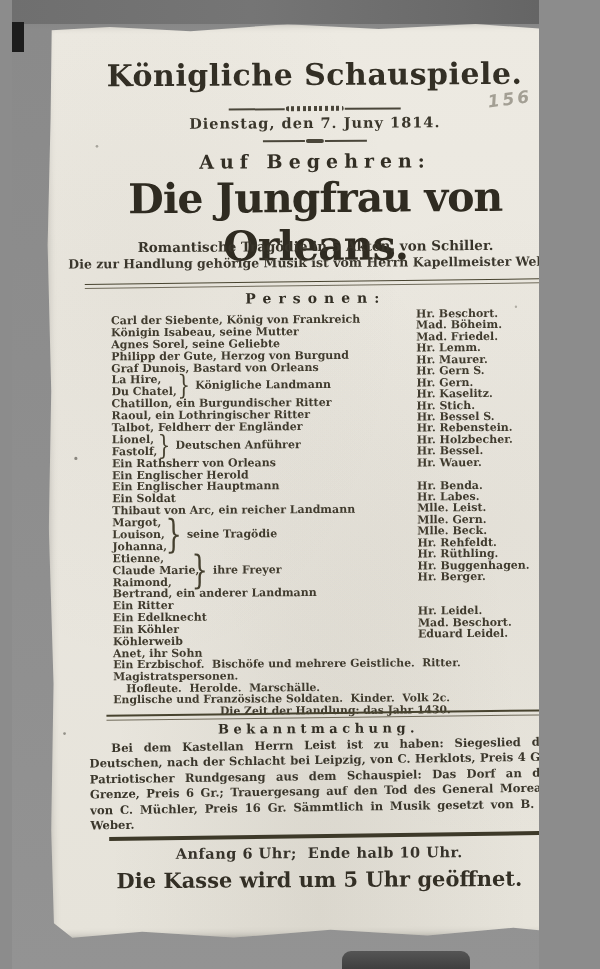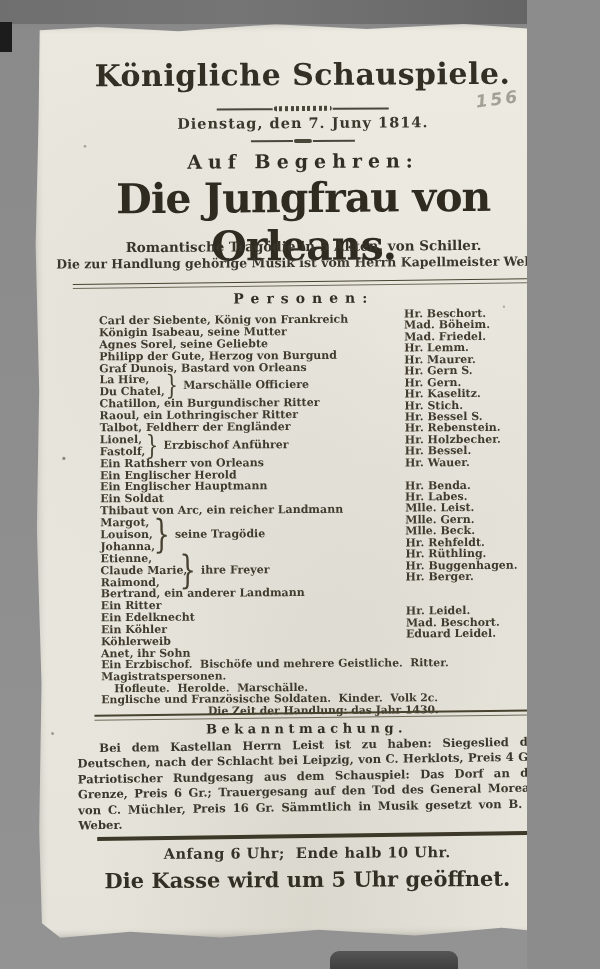--- a/index.html
+++ b/index.html
@@ -1,18 +1,18 @@
 <!DOCTYPE html>
 <html><head>
 <meta charset="utf-8">
 <style>
   html,body{margin:0;padding:0;background:#8c8c8c;}
   .stage{position:relative;width:527px;height:969px;background:
     linear-gradient(180deg,#7d7d7d 0px,#8a8a8a 30px,#8f8f8f 60%,#939393 100%);
-    overflow:hidden;font-family:"DejaVu Serif",serif;}
+    overflow:hidden;font-family:"DejaVu Serif",serif;margin-left:12px;}
   .top-band{position:absolute;left:0;top:0;width:600px;height:24px;
     background:linear-gradient(90deg,#6f6f6f,#757575 40%,#6a6a6a 75%,#606060);}
   .corner-black{position:absolute;left:0;top:22px;width:12px;height:30px;background:#1c1c1c;}
   .bottom-tab{position:absolute;left:330px;top:951px;width:128px;height:18px;
     background:linear-gradient(180deg,#555,#3f3f3f);border-radius:9px 9px 0 0;}
   .paper{position:absolute;left:36px;top:24px;width:538px;height:914px;
     background:
       radial-gradient(ellipse at 18% 28%, rgba(120,110,88,.05), transparent 42%),
       radial-gradient(ellipse at 82% 55%, rgba(120,110,88,.05), transparent 45%),
       radial-gradient(ellipse at 50% 97%, rgba(100,92,75,.09), transparent 55%),
@@ -174,25 +174,25 @@
         <div class="name-line">Hr. Berger.</div>
         <div class="name-line"></div>
         <div class="name-line"></div>
         <div class="name-line">Hr. Leidel.</div>
         <div class="name-line">Mad. Beschort.</div>
         <div class="name-line">Eduard Leidel.</div>
       </div>
 
     <div class="group two g1">
       <span class="brace">}</span>
-      <span class="group-label">Marschälle Officiere</span>
+      <span class="group-label">Königliche Landmann</span>
     </div>
     <div class="group two g2">
       <span class="brace">}</span>
-      <span class="group-label">Erzbischof Anführer</span>
+      <span class="group-label">Deutschen Anführer</span>
     </div>
     <div class="group three g3">
       <span class="brace">}</span>
       <span class="group-label">seine Tragödie</span>
     </div>
     <div class="group three g4">
       <span class="brace">}</span>
       <span class="group-label">ihre Freyer</span>
     </div>
 

